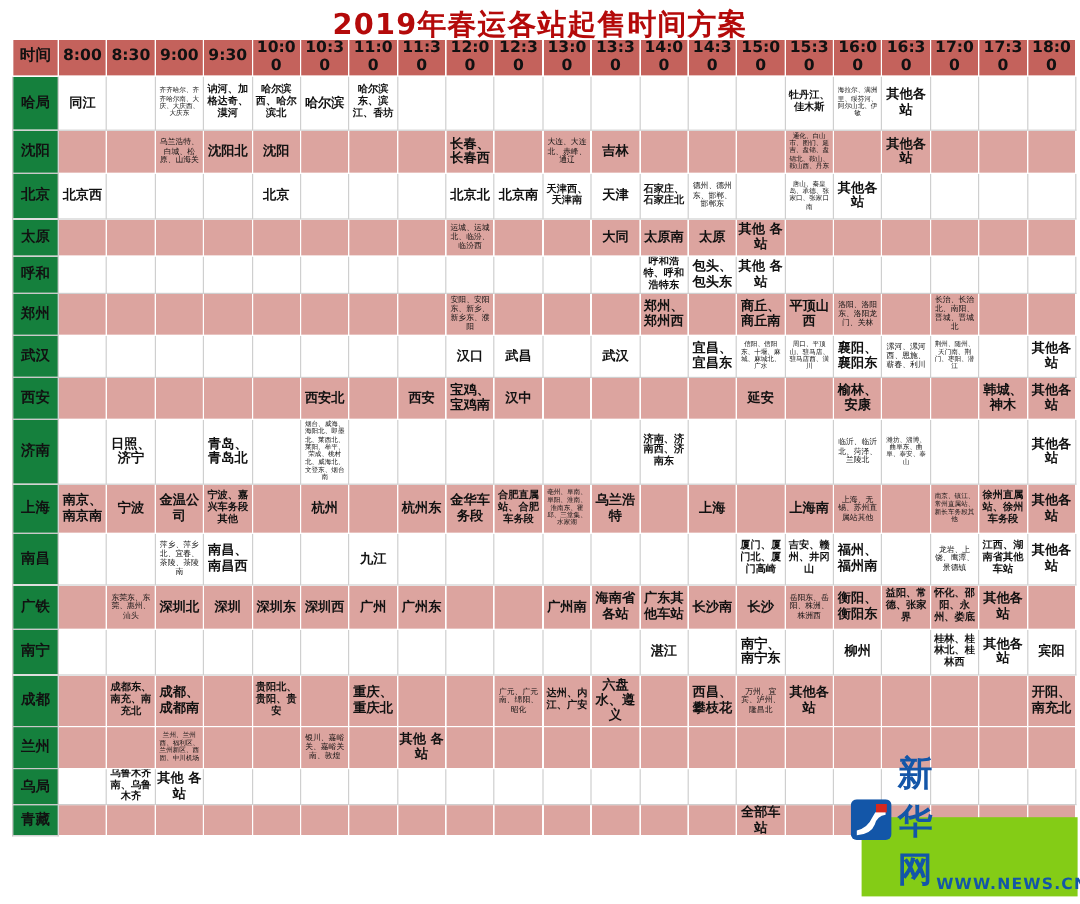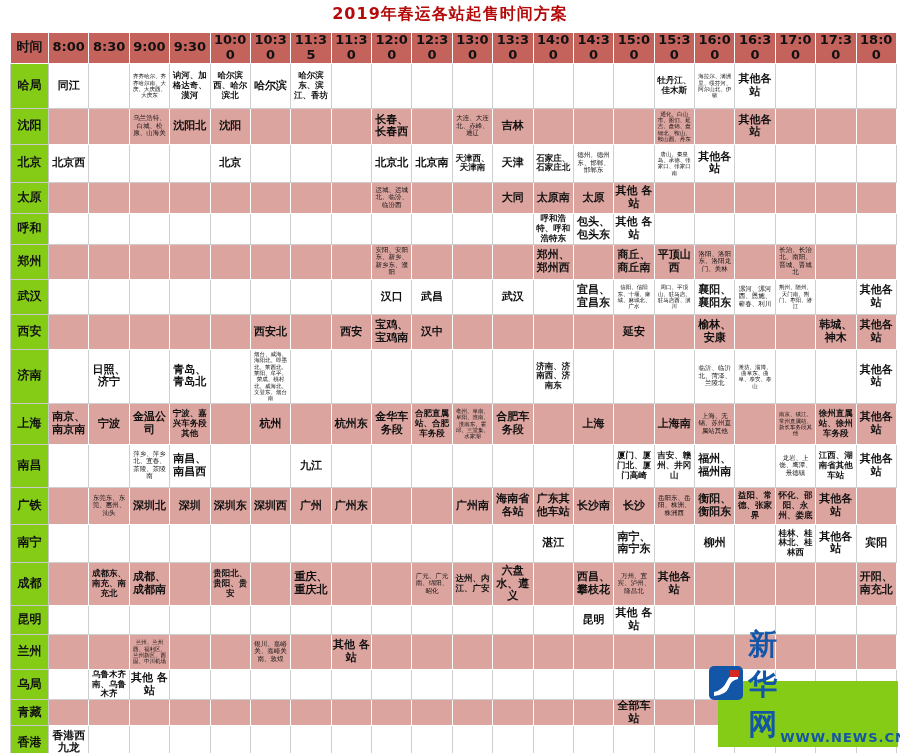--- a/index.html
+++ b/index.html
@@ -1,27 +1,27 @@
 <!DOCTYPE html>
 <html><head>
 <meta charset="utf-8">
 <style>
   html,body{margin:0;padding:0;background:#fff;}
   body{width:900px;height:753px;position:relative;overflow:hidden;
        font-family:"DejaVu Sans","Liberation Sans",sans-serif;}
   .title{position:absolute;top:4px;left:0;width:100%;text-align:center;
-         font-size:16px;font-weight:bold;color:#b40a0a;letter-spacing:1px;}
+         font-size:24px;font-weight:bold;color:#b40a0a;letter-spacing:1px;}
   table.sched{position:absolute;left:10px;top:32px;width:887px;
               border-collapse:collapse;table-layout:fixed;}
   table.sched td,table.sched th{border:1px solid #c9c9c9;padding:0 1px;
               text-align:center;vertical-align:middle;overflow:hidden;
               word-break:break-all;line-height:1.15;color:#111;}
   tr.hdr th{background:#c4625c;color:#111;font-size:13px;font-weight:bold;
             border-color:#fff;height:18px;}
-  th.rowlabel{background:#84cc16;color:#4a120c;font-weight:bold;font-size:12px;
+  th.rowlabel{background:#15803d;color:#4a120c;font-weight:bold;font-size:12px;
               border-color:#fff;}
   th.corner{color:#4a120c;font-size:12px;}
   tr.pink td{background:#dca49f;border-color:#fff;}
   tr.white td{background:#fff;border-color:#cfcfcf;}
   td.xl{font-size:11px;font-weight:bold;}
   td.lg{font-size:8.5px;font-weight:bold;}
   td.md{font-size:6.5px;}
   td.sm{font-size:5.5px;line-height:1.2;}
   .logo{position:absolute;right:2px;bottom:6px;width:172px;height:62px;
         background:#84cc16;display:flex;align-items:flex-end;
@@ -62,21 +62,21 @@
     </colgroup>
   <thead>
       <tr class="hdr">
         <th class="corner">时间</th>
         <th>8:00</th>
         <th>8:30</th>
         <th>9:00</th>
         <th>9:30</th>
         <th>10:00</th>
         <th>10:30</th>
-        <th>11:35</th>
+        <th>11:00</th>
         <th>11:30</th>
         <th>12:00</th>
         <th>12:30</th>
         <th>13:00</th>
         <th>13:30</th>
         <th>14:00</th>
         <th>14:30</th>
         <th>15:00</th>
         <th>15:30</th>
         <th>16:00</th>
@@ -309,21 +309,21 @@
         <td class="xl">宁波</td>
         <td class="xl">金温公司</td>
         <td class="lg">宁波、嘉兴车务段其他</td>
         <td></td>
         <td class="xl">杭州</td>
         <td></td>
         <td class="xl">杭州东</td>
         <td class="xl">金华车务段</td>
         <td class="lg">合肥直属站、合肥车务段</td>
         <td class="sm">亳州、阜南、阜阳、淮南、淮南东、霍邱、三堂集、水家湖</td>
-        <td class="xl">合肥车务段</td>
+        <td class="xl">乌兰浩特</td>
         <td></td>
         <td class="xl">上海</td>
         <td></td>
         <td class="xl">上海南</td>
         <td class="md">上海、无锡、苏州直属站其他</td>
         <td></td>
         <td class="sm">南京、镇江、常州直属站、新长车务段其他</td>
         <td class="lg">徐州直属站、徐州车务段</td>
         <td class="xl">其他各站</td>
       </tr>
@@ -416,44 +416,20 @@
         <td></td>
         <td class="xl">西昌、攀枝花</td>
         <td class="md">万州、宜宾、泸州、隆昌北</td>
         <td class="xl">其他各站</td>
         <td></td>
         <td></td>
         <td></td>
         <td></td>
         <td class="xl">开阳、南充北</td>
       </tr>
-      <tr class="white" style="height: 29px;">
-        <th class="rowlabel">昆明</th>
-        <td></td>
-        <td></td>
-        <td></td>
-        <td></td>
-        <td></td>
-        <td></td>
-        <td></td>
-        <td></td>
-        <td></td>
-        <td></td>
-        <td></td>
-        <td></td>
-        <td></td>
-        <td class="xl">昆明</td>
-        <td class="xl">其他 各站</td>
-        <td></td>
-        <td></td>
-        <td></td>
-        <td></td>
-        <td></td>
-        <td></td>
-      </tr>
       <tr class="pink" style="height: 35px;">
         <th class="rowlabel">兰州</th>
         <td></td>
         <td></td>
         <td class="sm">兰州、兰州西、福利区、兰州新区、西固、中川机场</td>
         <td></td>
         <td></td>
         <td class="md">银川、嘉峪关、嘉峪关南、敦煌</td>
         <td></td>
         <td class="xl">其他 各站</td>
@@ -505,44 +481,20 @@
         <td></td>
         <td></td>
         <td></td>
         <td></td>
         <td></td>
         <td></td>
         <td></td>
         <td></td>
         <td></td>
         <td class="xl">全部车站</td>
-        <td></td>
-        <td></td>
-        <td></td>
-        <td></td>
-        <td></td>
-        <td></td>
-      </tr>
-      <tr class="white" style="height: 33px;">
-        <th class="rowlabel">香港</th>
-        <td class="xl">香港西九龙</td>
-        <td></td>
-        <td></td>
-        <td></td>
-        <td></td>
-        <td></td>
-        <td></td>
-        <td></td>
-        <td></td>
-        <td></td>
-        <td></td>
-        <td></td>
-        <td></td>
-        <td></td>
-        <td></td>
         <td></td>
         <td></td>
         <td></td>
         <td></td>
         <td></td>
         <td></td>
       </tr>
     </tbody>
 </table>
 

